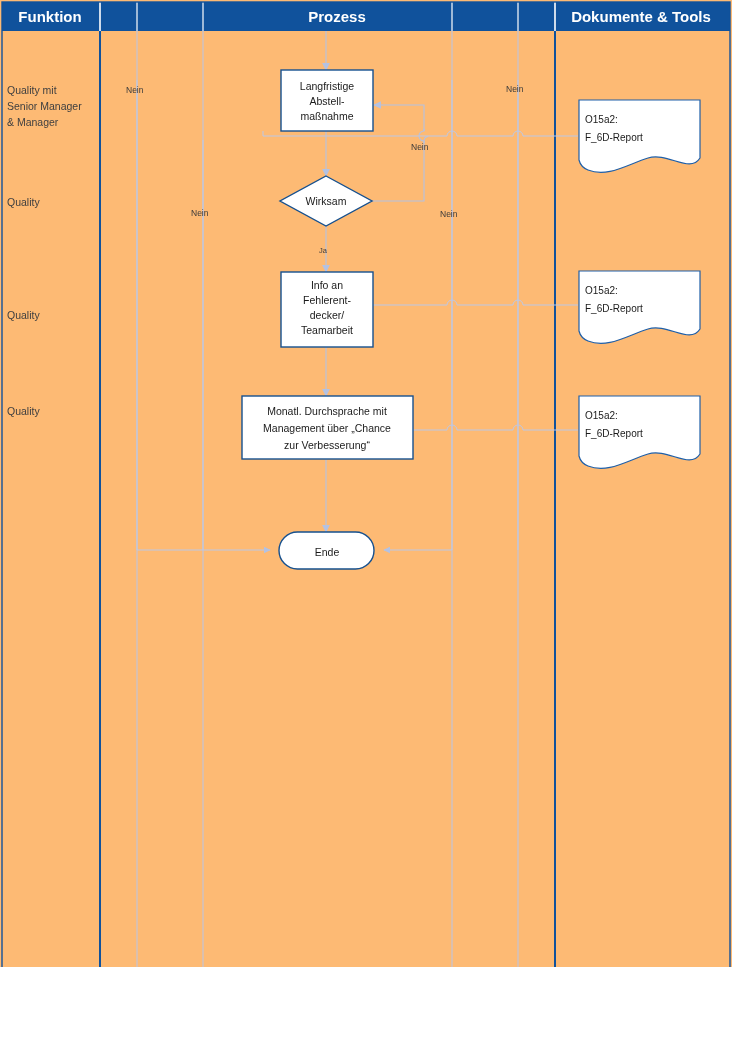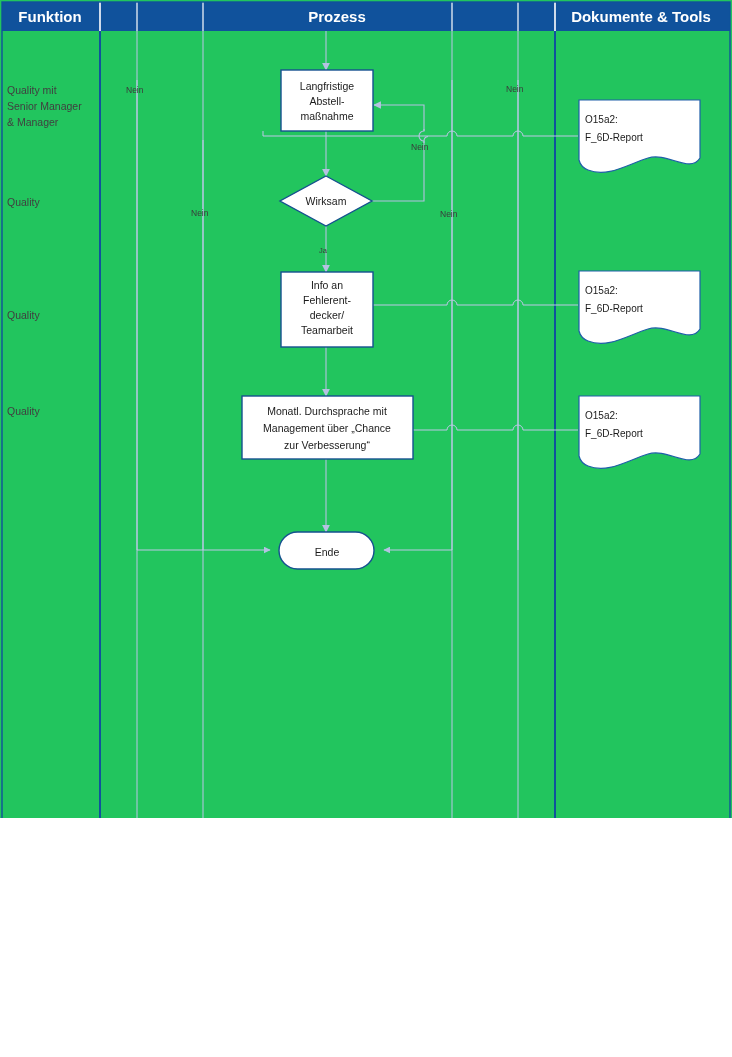--- a/index.html
+++ b/index.html
@@ -7,23 +7,23 @@
     padding: 0;
     background: #ffffff;
   }
   body {
     font-family: "Liberation Sans", sans-serif;
     -webkit-font-smoothing: antialiased;
   }
   #page {
     position: relative;
     width: 732px;
-    height: 818px;
+    height: 967px;
     overflow: hidden;
-    background: #22c55e;
+    background: #fdba74;
     text-decoration: underline;
   }
   #diagram {
     position: absolute;
     left: 0;
     top: 0;
     width: 732px;
     height: 1057px;
   }
   .hdr-text {

